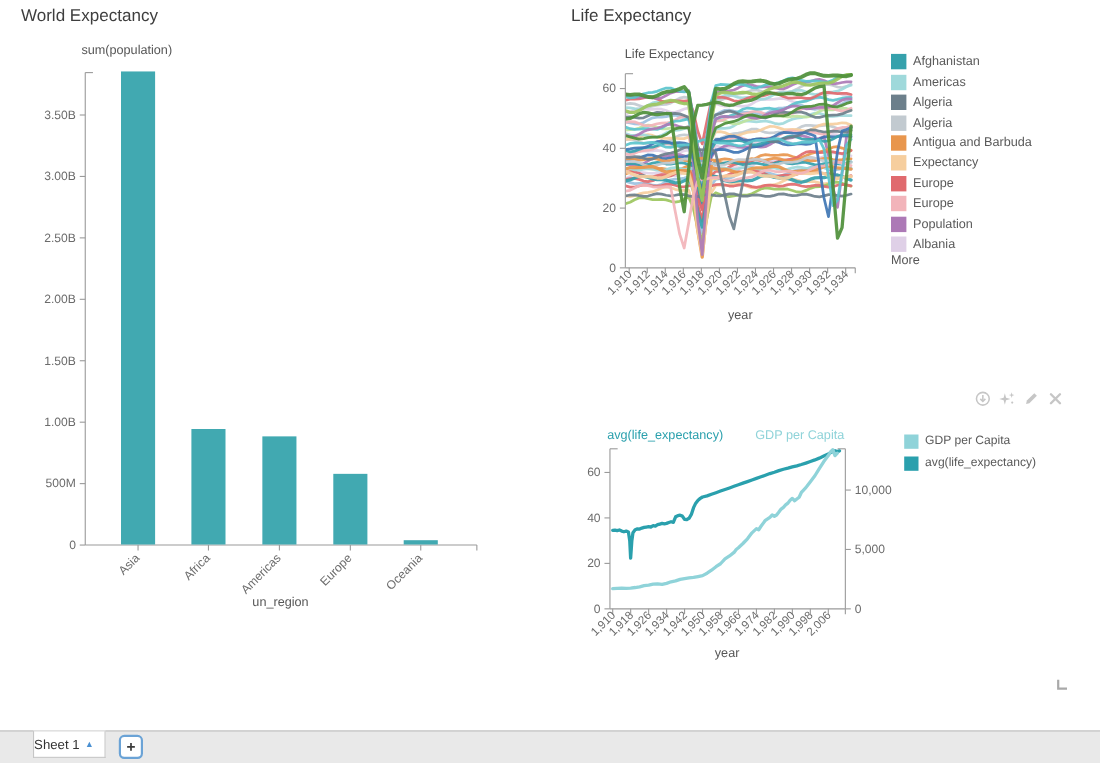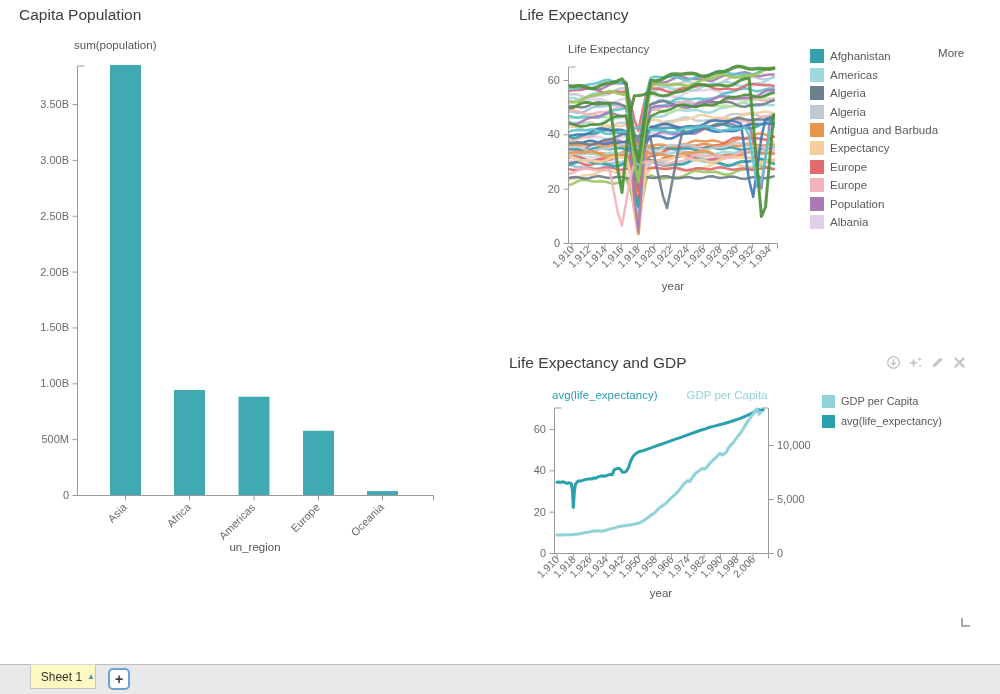--- a/index.html
+++ b/index.html
@@ -4,34 +4,34 @@
 <style>
   html,body{margin:0;padding:0;background:#fff;}
   body{font-family:"Liberation Sans",sans-serif;}
   .stage{position:relative;width:1000px;height:694px;background:#fff;overflow:hidden;}
   .panel-title{position:absolute;font-size:15.5px;color:#3e3e3e;white-space:nowrap;}
   #t-wp{left:19px;top:6px;}
   #t-le{left:519px;top:6px;}
   #t-gdp{left:509px;top:354px;}
   #chart-svg{position:absolute;left:0;top:0;}
   svg text{font-family:"Liberation Sans",sans-serif;}
-  .legend{position:absolute;display:flex;flex-direction:row;}
+  .legend{position:absolute;display:flex;flex-direction:column;}
   #legend-countries{left:810px;top:47px;}
   #legend-countries .lg-row{height:18.45px;display:flex;align-items:center;}
   #legend-countries .sw{width:14px;height:14px;margin-right:6px;flex:0 0 auto;}
   #legend-countries .lb{font-size:11.5px;color:#5a5a5a;white-space:nowrap;}
   .legend-more{margin-top:0;font-size:11.5px;color:#555;cursor:pointer;}
   #legend-gdp{left:822px;top:391px;}
   #legend-gdp .lg-row{height:20px;display:flex;align-items:center;}
   #legend-gdp .sw{width:13px;height:13px;margin-right:6px;flex:0 0 auto;}
   #legend-gdp .lb{font-size:11px;color:#5a5a5a;white-space:nowrap;}
   .toolbar{position:absolute;left:886px;top:355px;display:flex;gap:7px;align-items:center;}
   .toolbar .icon{width:15px;height:15px;display:block;cursor:pointer;}
   .tabbar{position:absolute;left:0;right:0;bottom:0;height:29px;background:#e9e9e9;border-top:1px solid #bdbdbd;}
-  .sheet-tab{position:absolute;left:30px;top:-1px;width:64px;height:23px;background:#fef9c3;border:1px solid #c6c6c6;border-top:1px solid #d9d9d9;display:flex;align-items:center;justify-content:flex-end;gap:5px;font-size:12px;color:#333;cursor:pointer;}
+  .sheet-tab{position:absolute;left:30px;top:-1px;width:64px;height:23px;background:#ffffff;border:1px solid #c6c6c6;border-top:1px solid #d9d9d9;display:flex;align-items:center;justify-content:flex-start;gap:5px;font-size:12px;color:#333;cursor:pointer;}
   .sheet-caret{color:#4a90d2;font-size:8px;line-height:1;}
   .add-sheet{position:absolute;left:108px;top:3px;width:18px;height:18px;border:2px solid #6ba3d6;border-radius:5px;background:#fff;display:flex;align-items:center;justify-content:center;font-size:14px;font-weight:bold;color:#3c3c3c;line-height:1;cursor:pointer;}
 </style>
 </head>
 <body>
 
 <div class="stage">
 
   <svg id="chart-svg" width="1000" height="660">
       <g>
@@ -213,23 +213,22 @@
         <line x1="753.0032" y1="553.5" x2="753.0032" y2="558.5" stroke="#9a9a9a" stroke-width="1"></line>
         <text x="756.0032" y="560" fill="#6b6b6b" font-size="10.5" text-anchor="end" transform="rotate(-45 756.0032 560)">2,006</text>
         <line x1="768.5" y1="553.5" x2="768.5" y2="558.5" stroke="#9a9a9a" stroke-width="1"></line>
         <text x="661" y="597" fill="#565656" font-size="11.5" text-anchor="middle">year</text>
         <polyline points="557.0,482.2 559.0,482.0 561.1,482.4 563.1,481.8 565.2,482.8 567.2,483.4 569.3,482.8 571.3,483.6 572.5,491.5 573.3,507.4 574.4,491.5 575.4,484.3 577.4,481.6 579.5,480.8 581.5,481.0 583.5,480.1 585.6,479.5 587.6,479.1 589.7,478.7 591.7,479.1 593.8,477.9 595.8,478.3 597.8,477.0 599.9,476.4 601.9,475.8 604.0,476.2 606.0,475.8 608.0,475.0 610.1,474.3 612.1,474.8 614.2,469.8 616.2,468.8 618.3,468.4 620.3,469.2 622.3,472.1 624.4,472.3 626.4,471.2 628.5,467.7 630.5,461.5 632.5,457.4 634.6,454.7 636.6,453.1 638.7,451.8 642.8,450.8 646.8,449.3 650.9,447.9 655.0,446.4 659.1,445.0 663.2,443.6 667.3,442.1 671.3,440.7 675.4,439.2 679.5,437.8 683.6,436.3 687.7,434.9 691.8,433.4 695.8,432.0 699.9,430.5 704.0,429.3 708.1,427.8 712.2,426.6 716.3,425.6 720.3,424.5 724.4,423.5 728.5,422.3 732.6,421.0 736.7,419.6 740.8,418.1 744.8,416.5 748.9,414.6 753.0,412.6 757.1,410.5 759.1,409.7 761.2,410.5 763.2,409.9" fill="none" stroke="#2AA0AD" stroke-width="3" stroke-linejoin="round" stroke-linecap="round" opacity="1"></polyline>
         <polyline points="557.0,535.1 561.1,534.9 565.2,534.7 569.3,534.8 573.3,534.6 577.4,534.1 581.5,533.5 585.6,532.4 589.7,531.9 593.8,531.0 597.8,530.8 601.9,531.3 606.0,530.3 610.1,528.9 614.2,528.1 618.3,526.7 622.3,526.0 626.4,525.4 630.5,524.9 634.6,524.1 638.7,523.3 642.8,521.1 646.8,518.4 650.9,515.2 655.0,512.5 659.1,508.1 663.2,505.4 667.3,502.2 669.3,499.5 671.3,497.9 675.4,494.1 679.5,489.8 683.6,484.4 687.7,480.6 689.7,481.7 691.8,478.4 695.8,473.0 699.9,470.3 702.0,468.2 704.0,469.3 706.0,468.2 708.1,465.5 710.1,462.8 712.2,461.2 714.2,459.0 716.3,457.4 718.3,454.7 720.3,453.1 722.4,455.2 724.4,453.6 726.5,452.0 728.5,447.7 730.5,445.5 732.6,443.3 734.6,440.6 736.7,437.9 740.8,432.5 744.8,426.1 748.9,419.6 753.0,414.2 755.0,410.9 757.1,408.8 759.1,414.2 761.2,412.0" fill="none" stroke="#8FD3D9" stroke-width="3" stroke-linejoin="round" stroke-linecap="round" opacity="1"></polyline>
         <polyline points="962,618 962,626 970,626" fill="none" stroke="#a9a9a9" stroke-width="2"></polyline>
       </g>
     </svg>
 
-  <div class="panel-title" id="t-wp">Capita Population</div>
+  <div class="panel-title" id="t-wp">World Expectancy</div>
   <div class="panel-title" id="t-le">Life Expectancy</div>
-  <div class="panel-title" id="t-gdp">Life Expectancy and GDP</div>
 
   <div class="toolbar">
     <svg class="icon" viewBox="0 0 15 15">
       <circle cx="7.5" cy="7.5" r="5.8" fill="none" stroke="#c6c6c6" stroke-width="1.4"></circle>
       <line x1="7.5" y1="4.2" x2="7.5" y2="9.6" stroke="#c6c6c6" stroke-width="1.4"></line>
       <polyline points="5.2,7.6 7.5,10 9.8,7.6" fill="none" stroke="#c6c6c6" stroke-width="1.4"></polyline>
     </svg>
     <svg class="icon" viewBox="0 0 15 15">
       <path d="M5.5,2.6 L6.6,6.7 L10.6,7.8 L6.6,8.9 L5.5,13 L4.4,8.9 L0.4,7.8 L4.4,6.7 Z" fill="#c6c6c6"></path>
       <path d="M11.7,1.6 l0.6,2 2,0.6 -2,0.6 -0.6,2 -0.6,-2 -2,-0.6 2,-0.6 Z" fill="#c6c6c6"></path>

